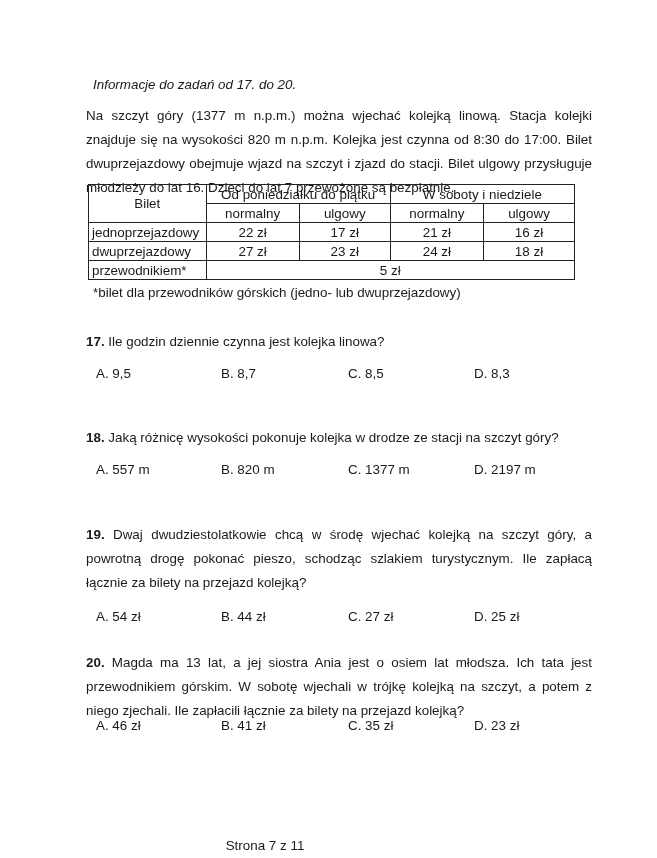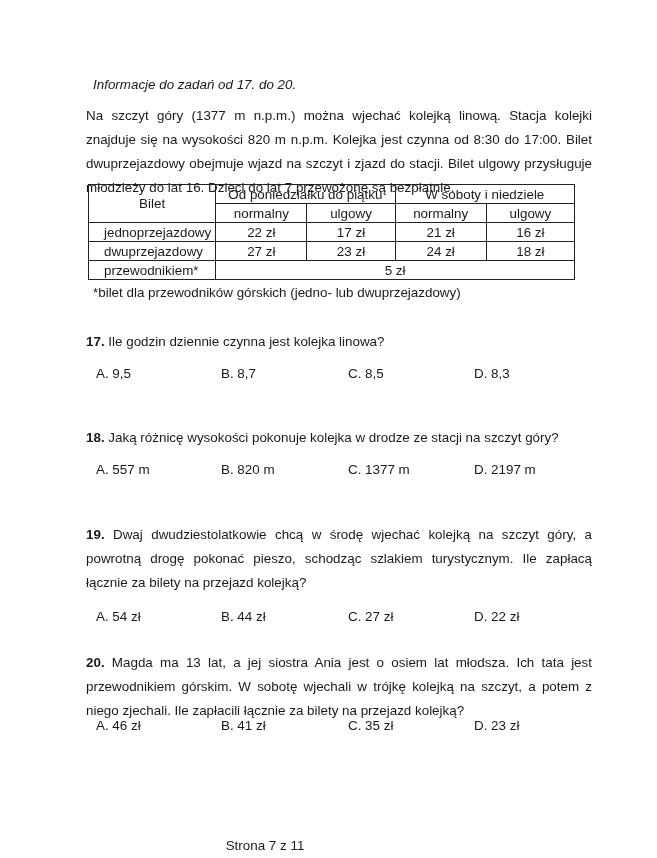--- a/index.html
+++ b/index.html
@@ -6,21 +6,21 @@
   body { width: 657px; height: 858px; position: relative; overflow: hidden;
          font-family: "Liberation Sans", sans-serif; color: #1a1a1a; font-size: 13.4px; }
   .abs { position: absolute; }
   .para { left: 86px; width: 506px; text-align: justify; line-height: 24px; }
   .intro-title { left: 93px; top: 77px; font-style: italic; text-align: center; }
   .intro-text { top: 104px; }
   table.tickets { position: absolute; left: 88px; top: 184px; width: 487px;
                   border-collapse: collapse; font-size: 13.4px; }
   table.tickets td { border: 1px solid #222; padding: 0 4px; height: 18px; line-height: 17px;
                      text-align: center; }
-  table.tickets td.left { text-align: left; padding-left: 15px; }
+  table.tickets td.left { text-align: left; padding-left: 3px; }
   table.tickets col.c0 { width: 118px; }
   table.tickets col.c1, table.tickets col.c2, table.tickets col.c3, table.tickets col.c4 { width: 99px; }
   .footnote { left: 93px; top: 285px; }
   .q-text b { font-weight: bold; }
   .answers { left: 96px; width: 510px; height: 18px; }
   .answers span { position: absolute; top: 0; white-space: nowrap; }
   .answers .a0 { left: 0; }
   .answers .a1 { left: 125px; }
   .answers .a2 { left: 252px; }
   .answers .a3 { left: 378px; }
@@ -95,21 +95,21 @@
   <span class="a3">D. 2197 m</span>
 </div>
 
 <div class="abs para q-text" style="top:523px;">
   <b>19.</b><span> Dwaj dwudziestolatkowie chcą w środę wjechać kolejką na szczyt góry, a powrotną drogę pokonać pieszo, schodząc szlakiem turystycznym. Ile zapłacą łącznie za bilety na przejazd kolejką?</span>
 </div>
 <div class="abs answers" style="top:590px;margin-top:19px;">
   <span class="a0">A. 54 zł</span>
   <span class="a1">B. 44 zł</span>
   <span class="a2">C. 27 zł</span>
-  <span class="a3">D. 22 zł</span>
+  <span class="a3">D. 25 zł</span>
 </div>
 
 <div class="abs para q-text" style="top:651px;">
   <b>20.</b><span> Magda ma 13 lat, a jej siostra Ania jest o osiem lat młodsza. Ich tata jest przewodnikiem górskim. W sobotę wjechali w trójkę kolejką na szczyt, a potem z niego zjechali. Ile zapłacili łącznie za bilety na przejazd kolejką?</span>
 </div>
 <div class="abs answers" style="top:718px;">
   <span class="a0">A. 46 zł</span>
   <span class="a1">B. 41 zł</span>
   <span class="a2">C. 35 zł</span>
   <span class="a3">D. 23 zł</span>

